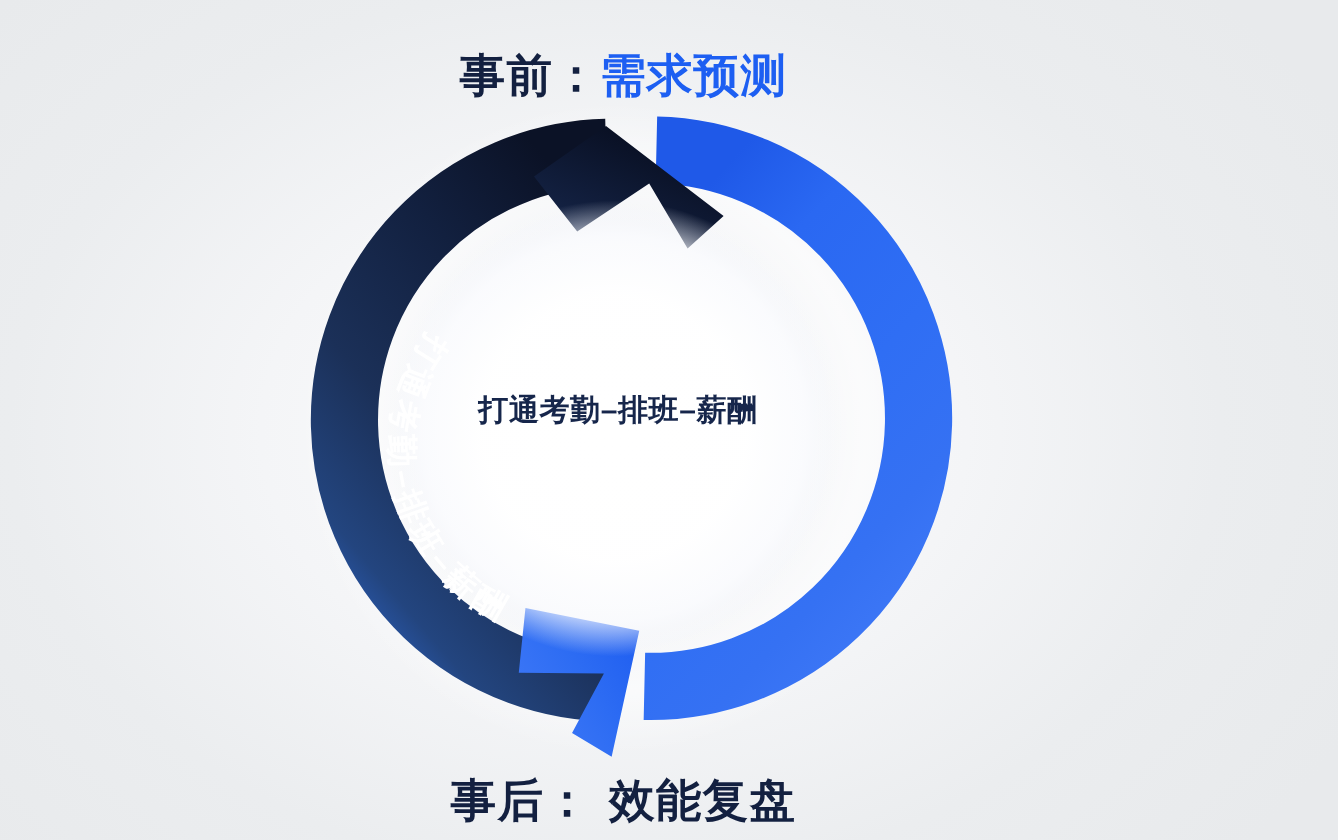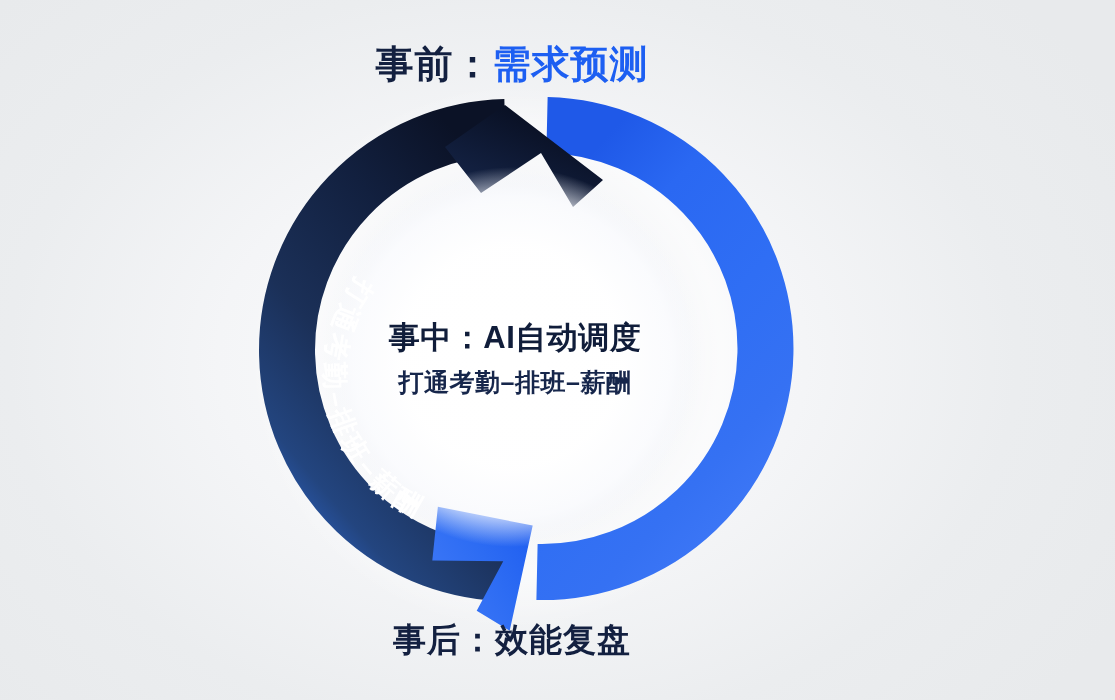--- a/index.html
+++ b/index.html
@@ -31,26 +31,27 @@
     font-weight: 700;
     letter-spacing: 1px;
     white-space: nowrap;
   }
   #caption-top {
     top: 40px;
     font-size: 38px;
     line-height: 48px;
   }
   #caption-bottom {
-    top: 616px;
-    font-size: 33px;
+    top: 644px;
+    font-size: 38px;
     line-height: 48px;
   }
   .cap-dark {
     color: #132040;
+    margin-left: 15px;
   }
   .cap-blue {
     color: #1d5ff2;
     text-align: right;
   }
 
   
   #ring-wrap {
     position: absolute;
     left: 255px;
@@ -191,21 +192,20 @@
 
       <circle cx="257" cy="272" r="190" fill="url(#innerGlow)"></circle>
 
       <text class="ring-curve-text">
         <textPath href="#labelArc" startOffset="4%">打通考勤–排班–薪酬</textPath>
       </text>
     </svg>
   </div>
 
   <div id="center-text">
-    <div id="center-title">事中：AI自动调度</div>
     <div id="center-subtitle">打通考勤–排班–薪酬</div>
   </div>
 
   <div class="caption" id="caption-bottom">
     <span class="cap-dark">事后：</span><span class="cap-dark">效能复盘</span>
   </div>
 
 </div>
 
 </body></html>

